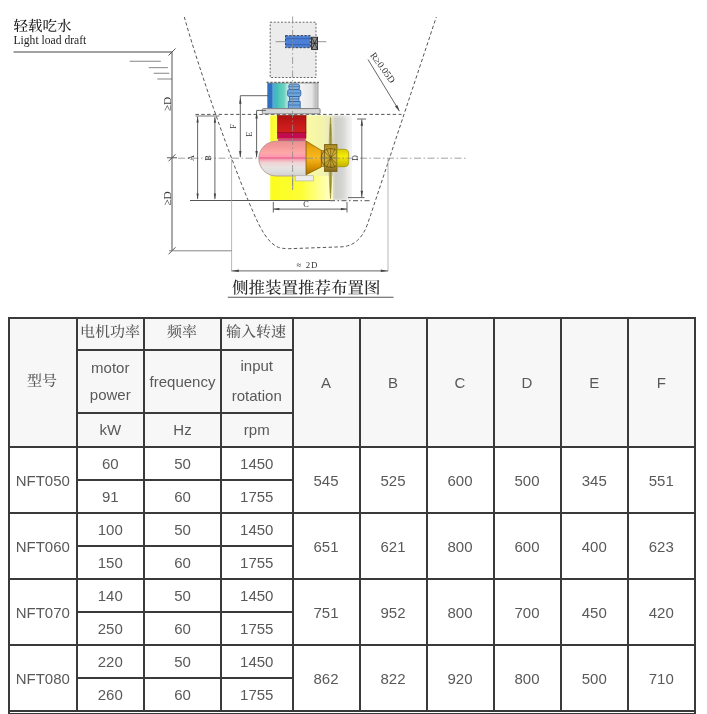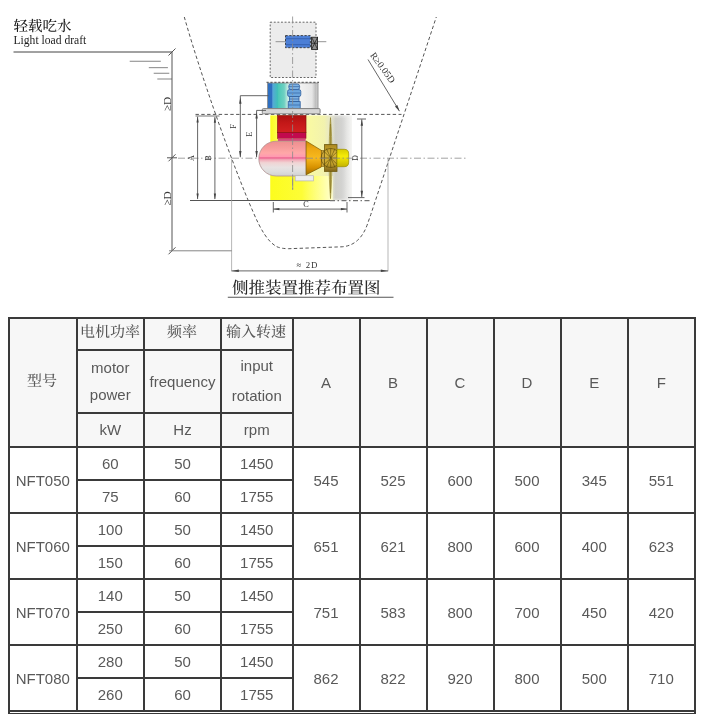--- a/index.html
+++ b/index.html
@@ -315,21 +315,21 @@
           <td>50</td>
           <td>1450</td>
 <td rowspan="2">545</td>
 <td rowspan="2">525</td>
 <td rowspan="2">600</td>
 <td rowspan="2">500</td>
 <td rowspan="2">345</td>
 <td rowspan="2">551</td>
 </tr>
 <tr style="height:33px">
-          <td>75</td>
+          <td>91</td>
           <td>60</td>
           <td>1755</td>
         </tr>
 
 <tr style="height:33px">
           <td rowspan="2">NFT060</td>
 <td>100</td>
           <td>50</td>
           <td>1450</td>
 <td rowspan="2">651</td>
@@ -344,35 +344,35 @@
           <td>60</td>
           <td>1755</td>
         </tr>
 
 <tr style="height:33px">
           <td rowspan="2">NFT070</td>
 <td>140</td>
           <td>50</td>
           <td>1450</td>
 <td rowspan="2">751</td>
-<td rowspan="2">583</td>
+<td rowspan="2">952</td>
 <td rowspan="2">800</td>
 <td rowspan="2">700</td>
 <td rowspan="2">450</td>
 <td rowspan="2">420</td>
 </tr>
 <tr style="height:33px">
           <td>250</td>
           <td>60</td>
           <td>1755</td>
         </tr>
 
 <tr style="height:33px">
           <td rowspan="2">NFT080</td>
-<td>280</td>
+<td>220</td>
           <td>50</td>
           <td>1450</td>
 <td rowspan="2">862</td>
 <td rowspan="2">822</td>
 <td rowspan="2">920</td>
 <td rowspan="2">800</td>
 <td rowspan="2">500</td>
 <td rowspan="2">710</td>
 </tr>
 <tr style="height:33px">

